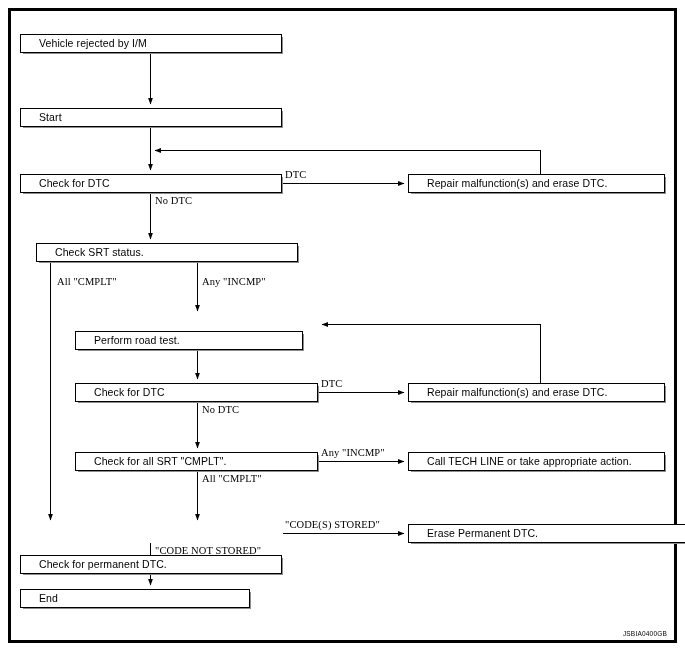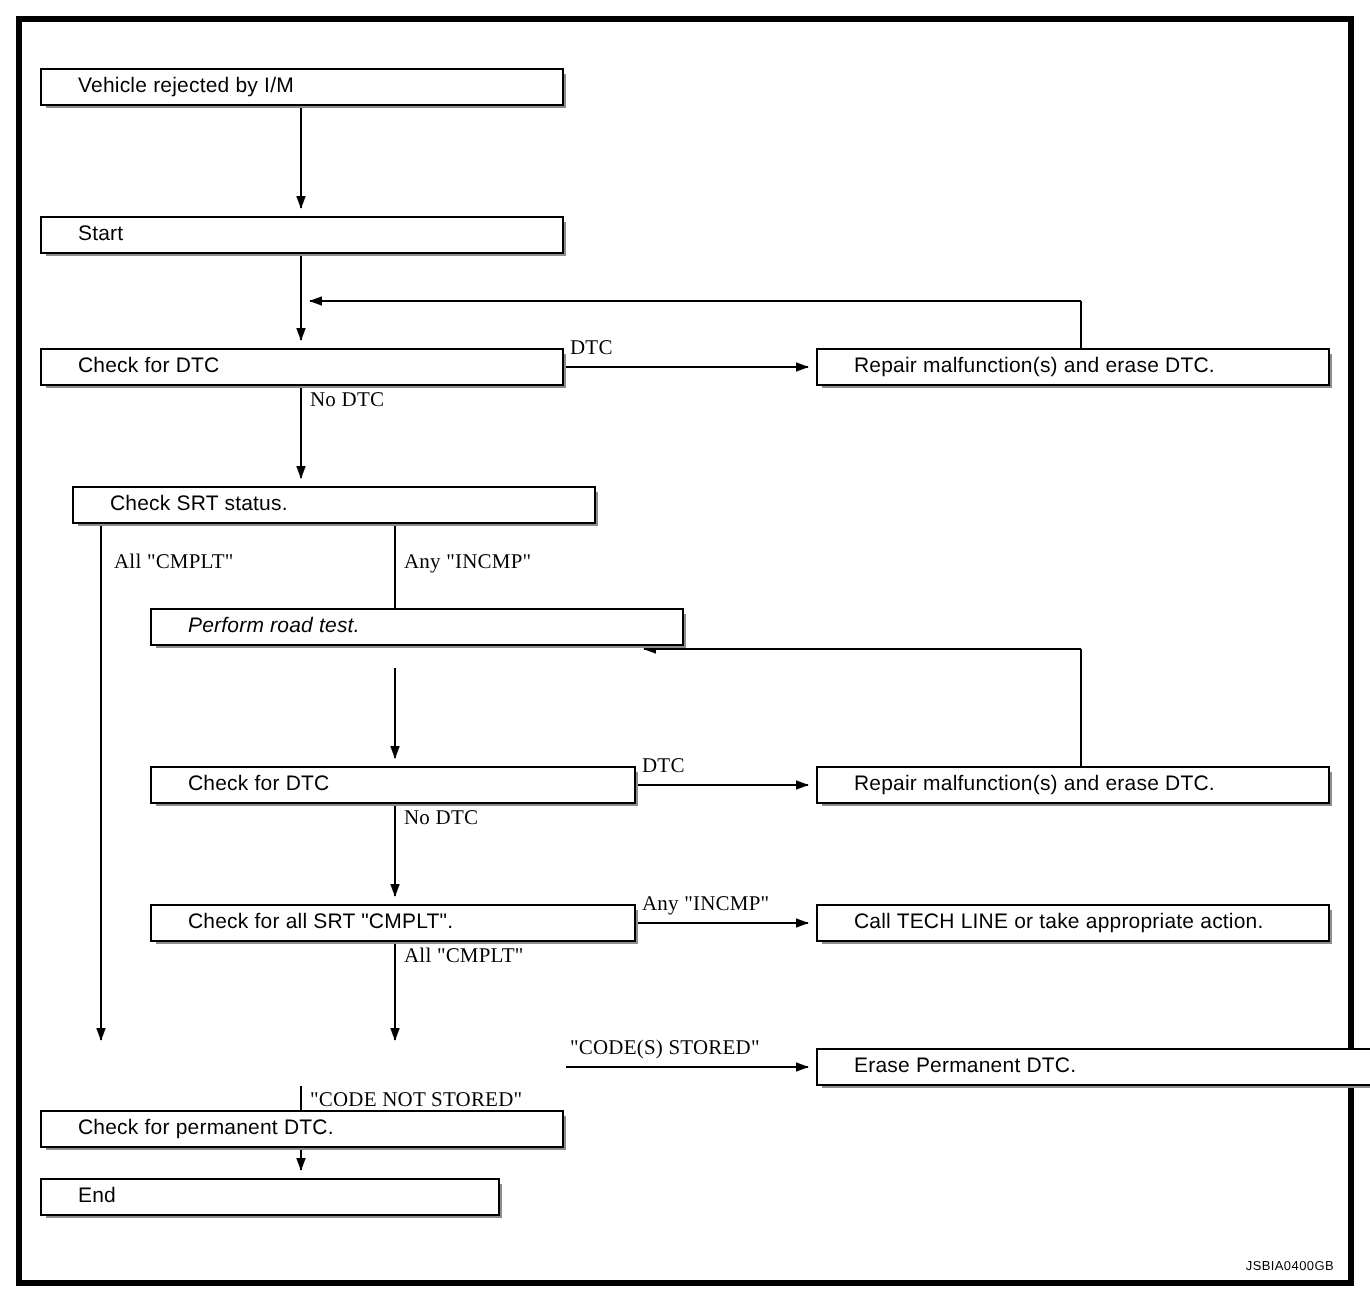--- a/index.html
+++ b/index.html
@@ -128,21 +128,21 @@
       </div>
       <div class="node" style="left: 20px; top: 174px; width: 262px; height: 19px;">
         <span>Check for DTC</span>
       </div>
       <div class="node" style="left: 408px; top: 174px; width: 257px; height: 19px;">
         <span>Repair malfunction(s) and erase DTC.</span>
       </div>
       <div class="node" style="left: 20px; top: 243px; width: 262px; height: 19px; margin-left: 16px;">
         <span>Check SRT status.</span>
       </div>
-      <div class="node" style="left: 75px; top: 304px; width: 267px; height: 19px; font-style: italic;">
+      <div class="node" style="left: 75px; top: 331px; width: 228px; height: 19px;">
         <span>Perform road test.</span>
       </div>
       <div class="node" style="left: 75px; top: 383px; width: 243px; height: 19px;">
         <span>Check for DTC</span>
       </div>
       <div class="node" style="left: 408px; top: 383px; width: 257px; height: 19px;">
         <span>Repair malfunction(s) and erase DTC.</span>
       </div>
       <div class="node" style="left: 75px; top: 452px; width: 243px; height: 19px;">
         <span>Check for all SRT "CMPLT".</span>

